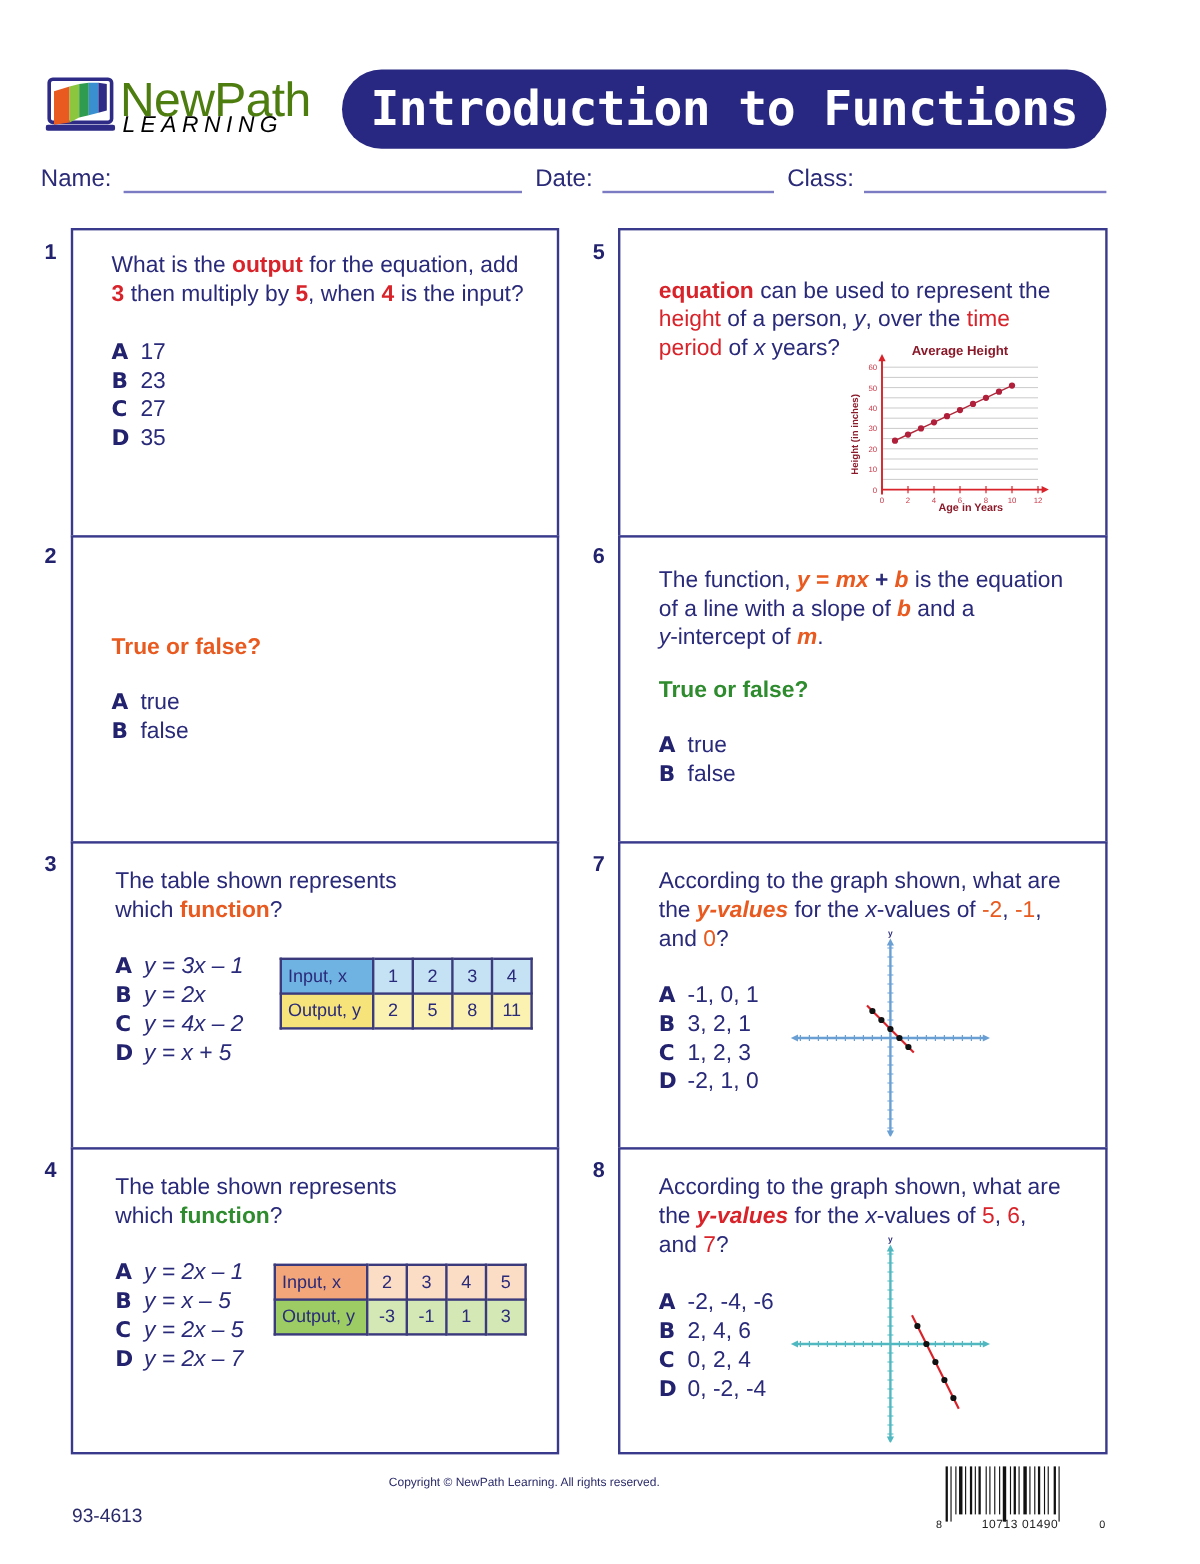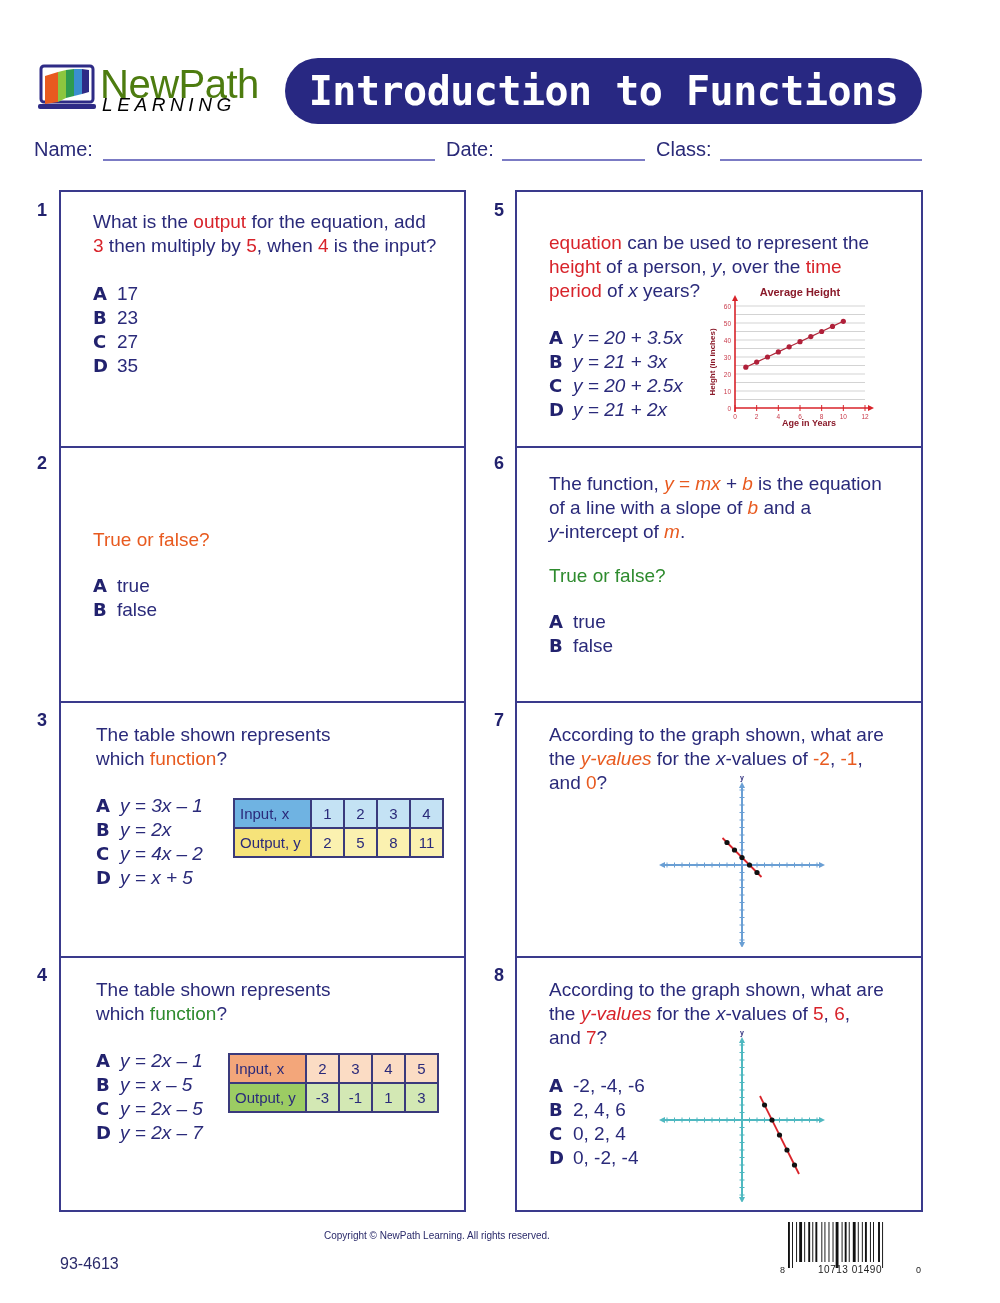--- a/index.html
+++ b/index.html
@@ -21,21 +21,21 @@
   .info-line { position: absolute; height: 1px; border-bottom: 2px solid #7b7bc4; }
 
   
   .qbox { border: 2px solid #3a3a8c; box-sizing: border-box; background: #fff; }
   .qnum { font-weight: bold; font-size: 18px; color: #22226e; }
   .qtext { font-size: 19px; line-height: 24px; color: #2a2a7a; }
   .red { color: #d8232a; }
   .mag { color: #d0177a; }
   .orange { color: #e85a1f; }
   .green { color: #2e8b2e; }
-  .b { font-weight: normal; }
+  .b { font-weight: bold; }
   .i { font-style: italic; }
   .choices { font-size: 19px; line-height: 24px; color: #2a2a7a; }
   .choice-letter { font-weight: 900; color: #22226e; display: inline-block; width: 24px; font-family: "DejaVu Sans", sans-serif; font-size: 18px; }
 
   
   table.fn { border-collapse: collapse; font-size: 15px; color: #2a2a7a; }
   table.fn td { border: 2px solid #3a3a7c; text-align: center; padding: 0; height: 27px; }
   table.fn td.hd { text-align: left; padding-left: 5px; width: 70px; }
   table.fn td.v { width: 31px; }
 
@@ -155,26 +155,20 @@
       <td class="v">3</td>
     </tr>
   </tbody>
     </table>
 </div>
 
 <div class="abs qnum" style="left:494px;top:200px">5</div>
 <div class="abs qbox" style="left:515px;top:190px;width:408px;height:258px">
   <div class="abs qtext" style="left:32px;top:15px;width:372px">
     <br><span class="red b">equation</span><span> can be used to represent the</span><br><span class="red">height</span><span> of a person, </span><span class="i">y</span><span>, over the </span><span class="red">time</span><br><span class="red">period</span><span> of </span><span class="i">x</span><span> years?</span>
-  </div>
-  <div class="abs choices i" style="left:32px;top:134px">
-    <div><span class="choice-letter" style="font-style:normal">A</span><span>y = 20 + 3.5x</span></div>
-    <div><span class="choice-letter" style="font-style:normal">B</span><span>y = 21 + 3x</span></div>
-    <div><span class="choice-letter" style="font-style:normal">C</span><span>y = 20 + 2.5x</span></div>
-    <div><span class="choice-letter" style="font-style:normal">D</span><span>y = 21 + 2x</span></div>
   </div>
   <svg id="chart-height" class="abs" style="left:188px;top:90px" width="170" height="150">
     <text id="h-title" x="95" y="14" font-size="11" font-weight="bold" fill="#8a1a2a" text-anchor="middle">Average Height</text>
     <text x="10" y="80" font-size="8" font-weight="bold" fill="#8a1a2a" text-anchor="middle" transform="rotate(-90 10 80)">Height (in inches)</text>
     <text x="104" y="144" font-size="9" font-weight="bold" fill="#8a1a2a" text-anchor="middle">Age in Years</text>
     <g id="h-grid">
         <line x1="30" x2="160" y1="117.5" y2="117.5" stroke="#c8c8c8" stroke-width="0.8"></line>
         <line x1="30" x2="160" y1="109" y2="109" stroke="#c8c8c8" stroke-width="0.8"></line>
         <line x1="30" x2="160" y1="100.5" y2="100.5" stroke="#c8c8c8" stroke-width="0.8"></line>
         <line x1="30" x2="160" y1="92" y2="92" stroke="#c8c8c8" stroke-width="0.8"></line>
@@ -244,20 +238,26 @@
     <div><span class="choice-letter">A</span><span>true</span></div>
     <div><span class="choice-letter">B</span><span>false</span></div>
   </div>
 </div>
 
 <div class="abs qnum" style="left:494px;top:710px">7</div>
 <div class="abs qbox" style="left:515px;top:701px;width:408px;height:257px">
   <div class="abs qtext" style="left:32px;top:20px;width:372px">
     <span>According to the graph shown, what are</span><br><span>the </span><span class="orange b i">y-values</span><span> for the </span><span class="i">x</span><span>-values of </span><span class="orange">-2</span><span>, </span><span class="orange">-1</span><span>,</span><br><span>and </span><span class="orange">0</span><span>?</span>
   </div>
+  <div class="abs choices" style="left:32px;top:115px">
+    <div><span class="choice-letter">A</span><span>-1, 0, 1</span></div>
+    <div><span class="choice-letter">B</span><span>3, 2, 1</span></div>
+    <div><span class="choice-letter">C</span><span>1, 2, 3</span></div>
+    <div><span class="choice-letter">D</span><span>-2, 1, 0</span></div>
+  </div>
   <svg id="chart-q7" class="abs" style="left:140px;top:72px" width="170" height="172">
       <line x1="6" x2="164" y1="90" y2="90" stroke="#6a9fd4" stroke-width="2"></line>
       <line x1="85" x2="85" y1="11" y2="169" stroke="#6a9fd4" stroke-width="2"></line>
       <polygon points="168,90 162,87 162,93" fill="#6a9fd4"></polygon>
       <polygon points="2,90 8,87 8,93" fill="#6a9fd4"></polygon>
       <polygon points="85,7 82,13 88,13" fill="#6a9fd4"></polygon>
       <polygon points="85,173 82,167 88,167" fill="#6a9fd4"></polygon>
       <line x1="10" x2="10" y1="87.5" y2="92.5" stroke="#6a9fd4" stroke-width="1"></line>
       <line x1="82.5" x2="87.5" y1="165" y2="165" stroke="#6a9fd4" stroke-width="1"></line>
       <line x1="17.5" x2="17.5" y1="87.5" y2="92.5" stroke="#6a9fd4" stroke-width="1"></line>

